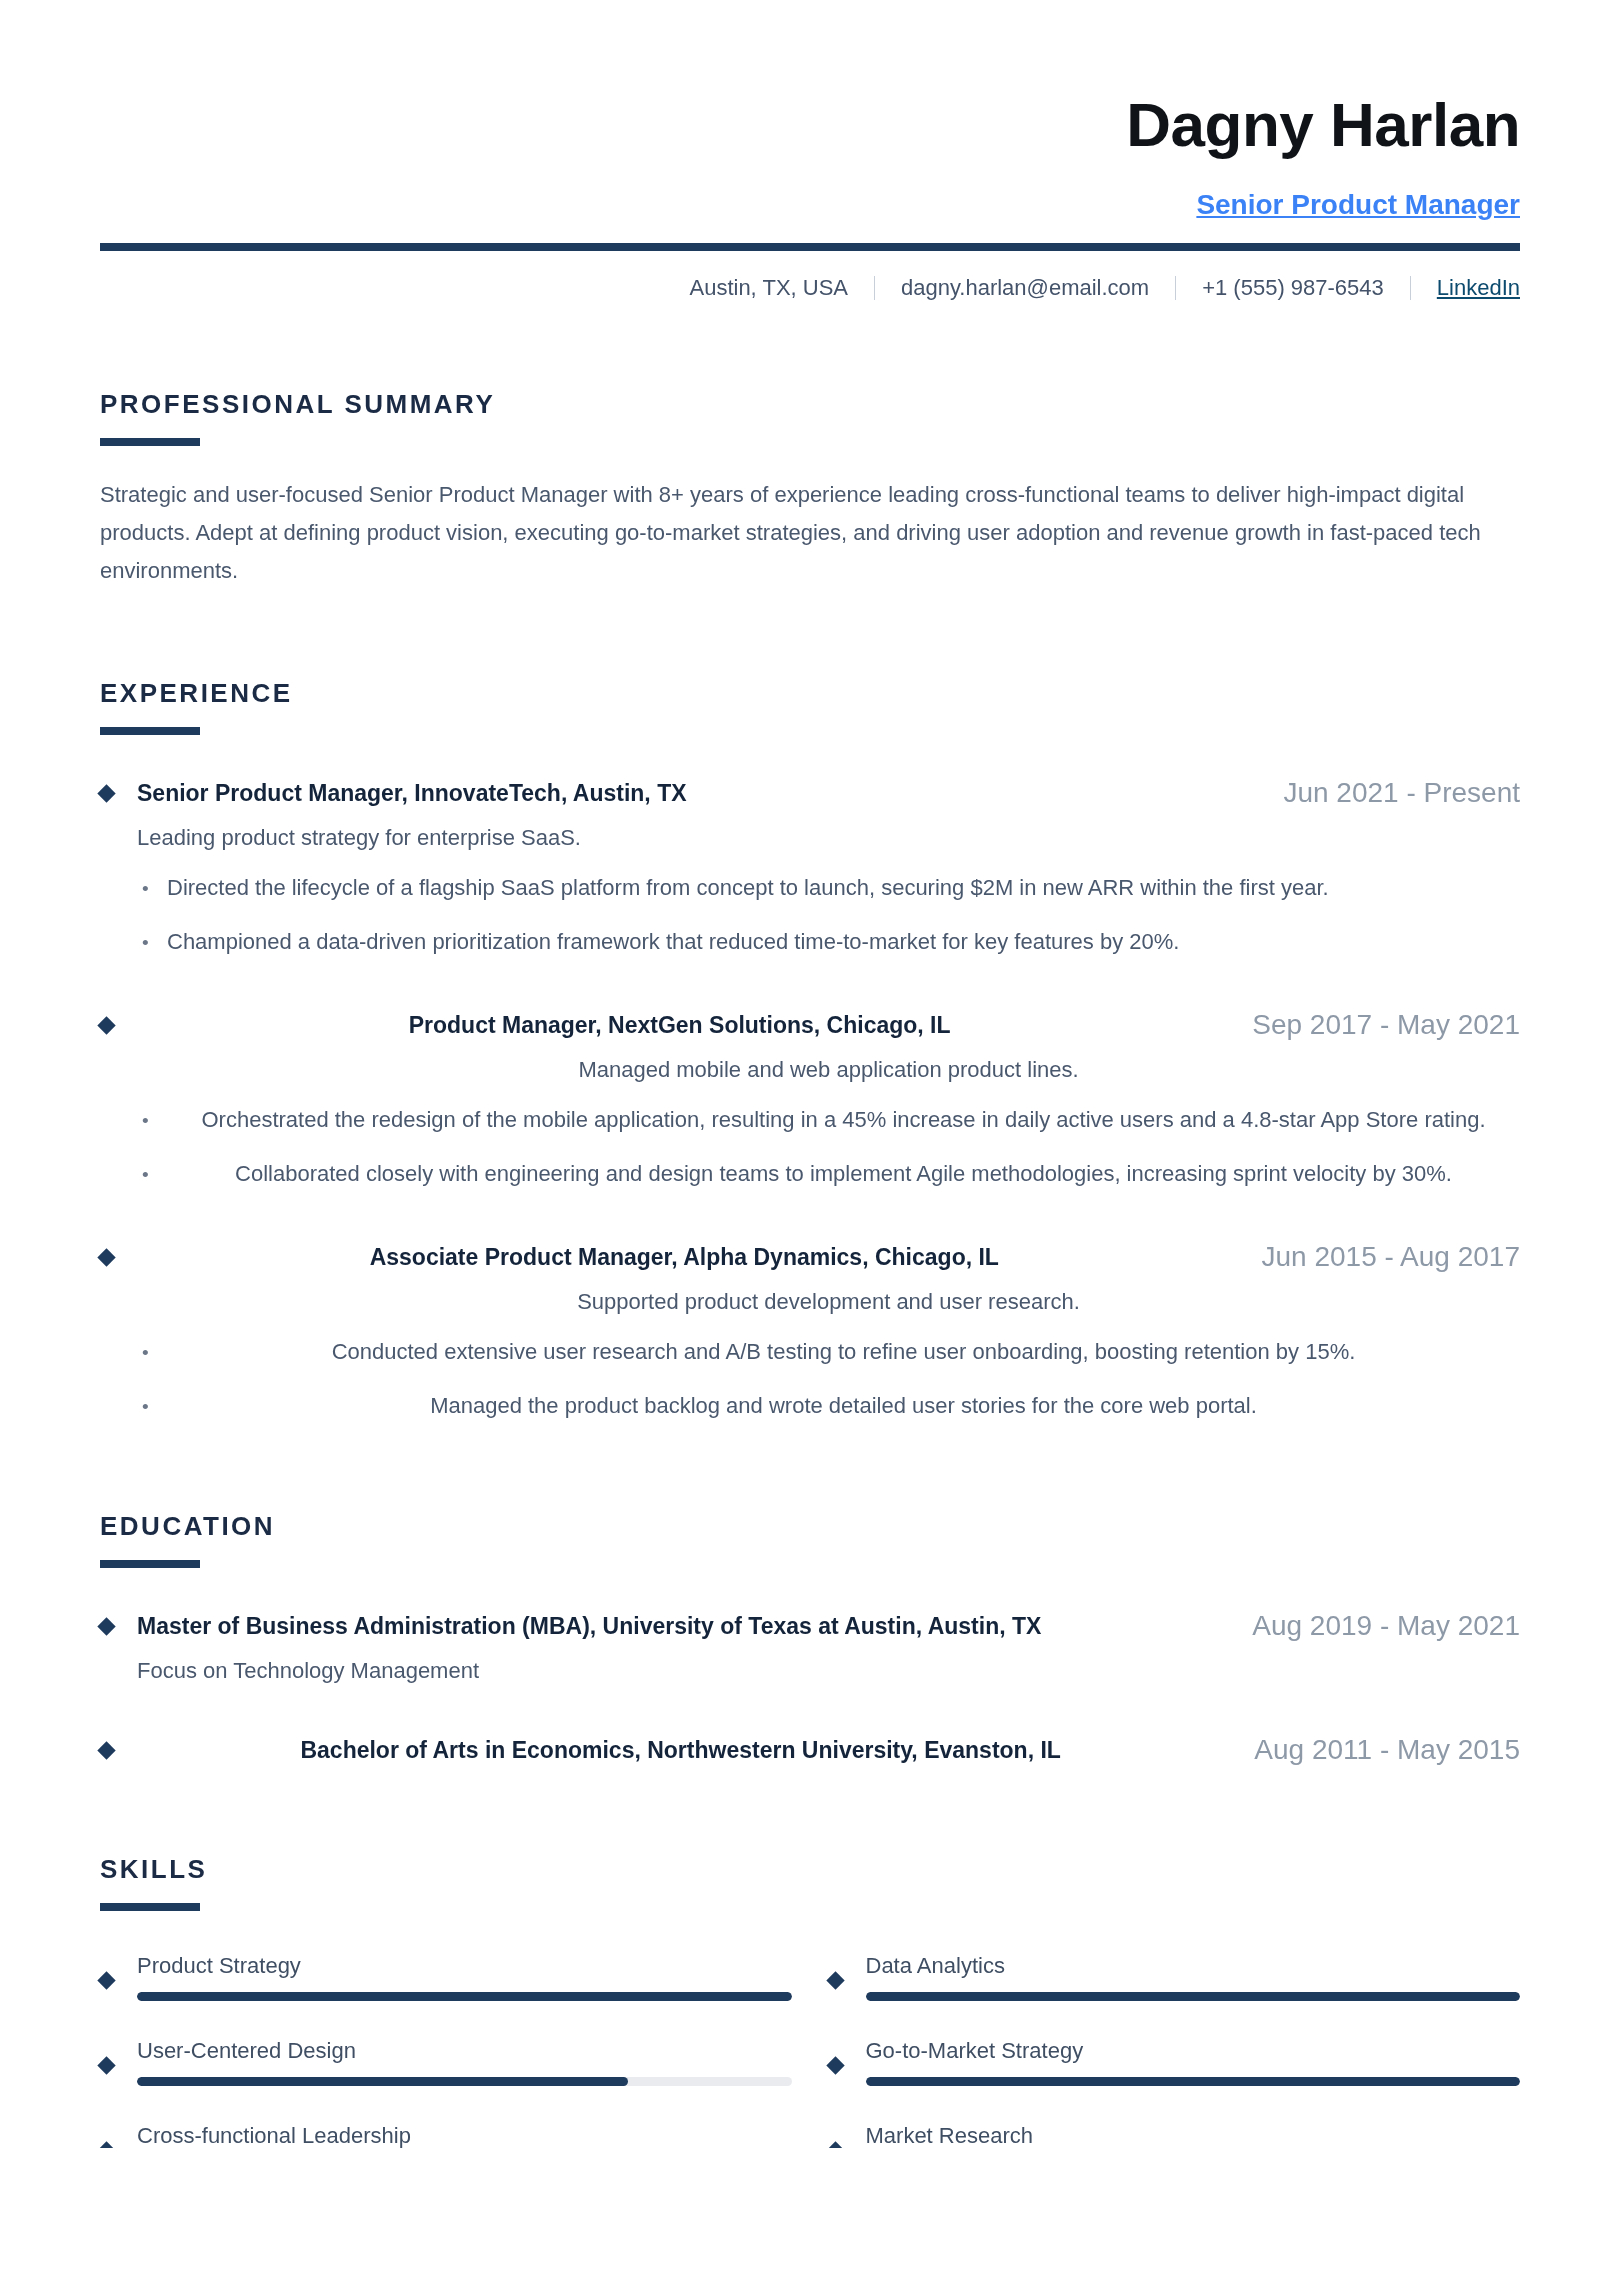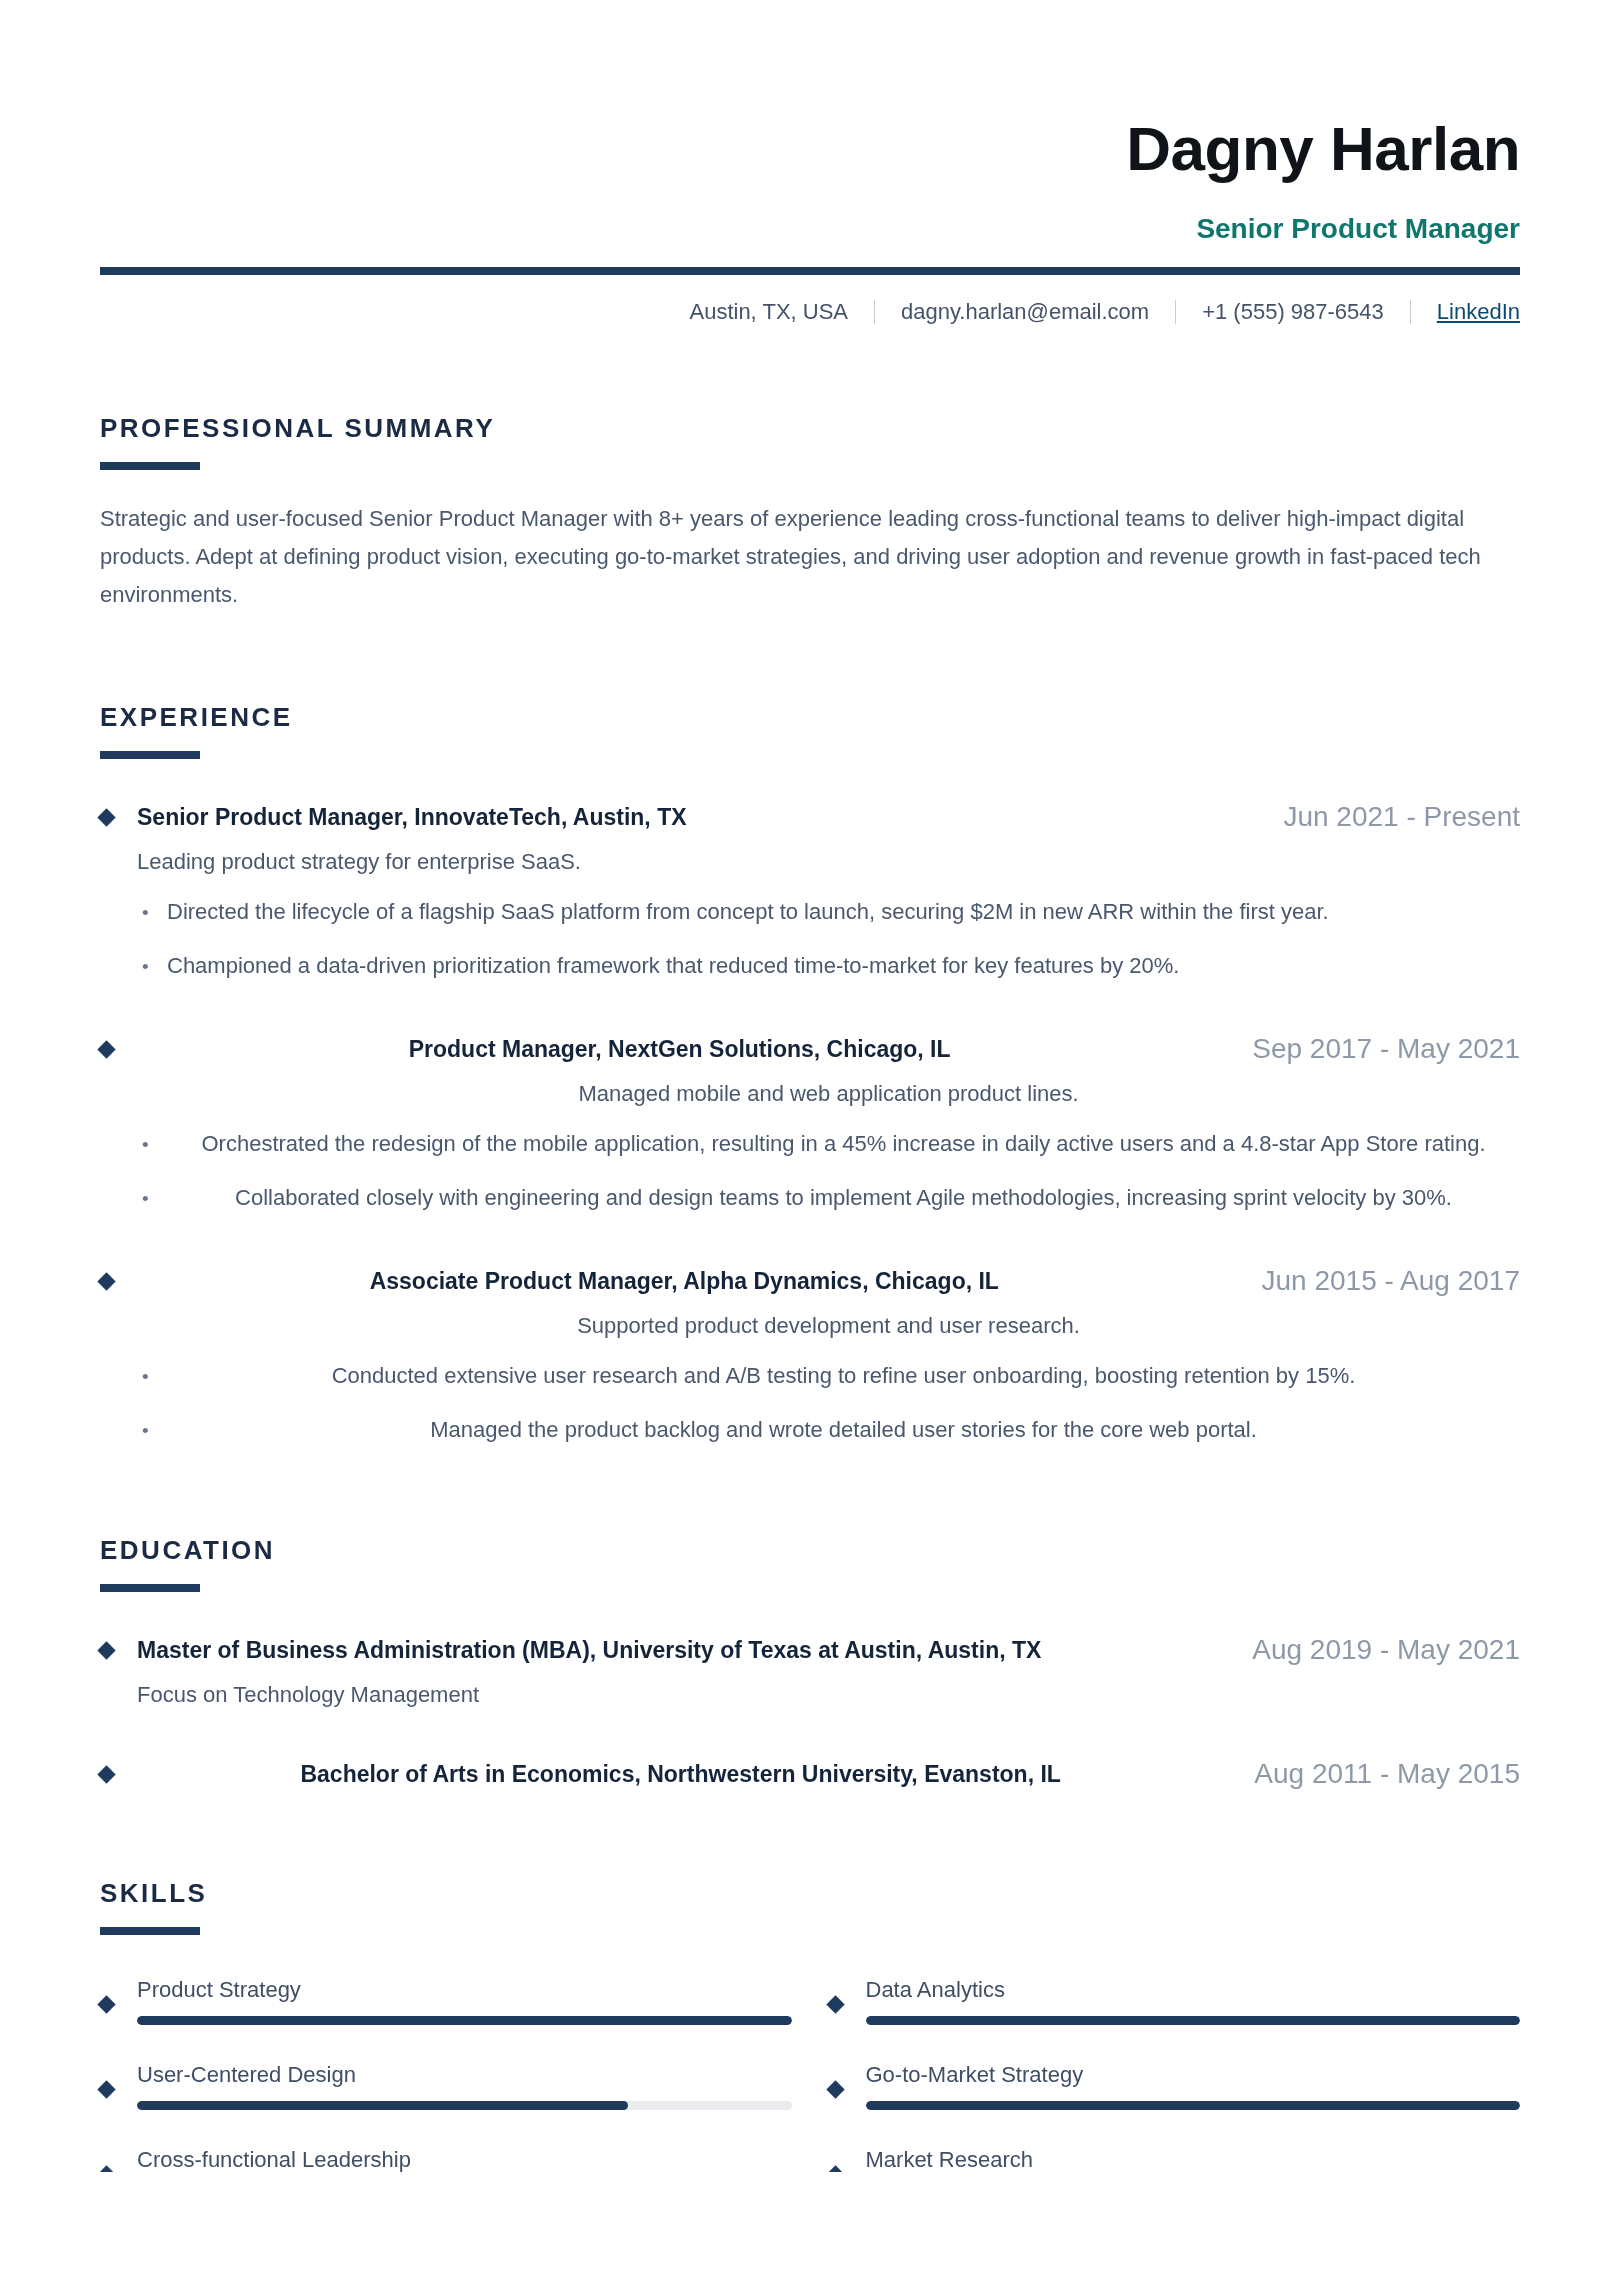--- a/index.html
+++ b/index.html
@@ -7,34 +7,34 @@
   body {
     width: 1618px; height: 2288px;
     font-family: "Liberation Sans", sans-serif;
     color: #4a586e;
   }
   .page {
     width: 1618px; height: 2148px;
     padding: 92px 98px 40px 100px;
     background: #ffffff;
     overflow: hidden;
-    margin-top: 24px;
   }
 
   
   .header { text-align: right; }
   .person-name {
     margin: 0;
     font-size: 62px; font-weight: 700; line-height: 1.05;
     color: #101418; letter-spacing: -0.5px;
   }
   .job-title {
     margin-top: 32px;
     font-size: 28px; font-weight: 700;
-    color: #0f766e;
+    color: #3b82f6;
+    text-decoration: underline;
   }
   .header-rule {
     margin-top: 22px;
     height: 8px; width: 100%;
     background: #1e3a5c;
   }
   .contact-row {
     margin-top: 24px;
     display: flex; justify-content: flex-end; align-items: center;
     gap: 26px;

